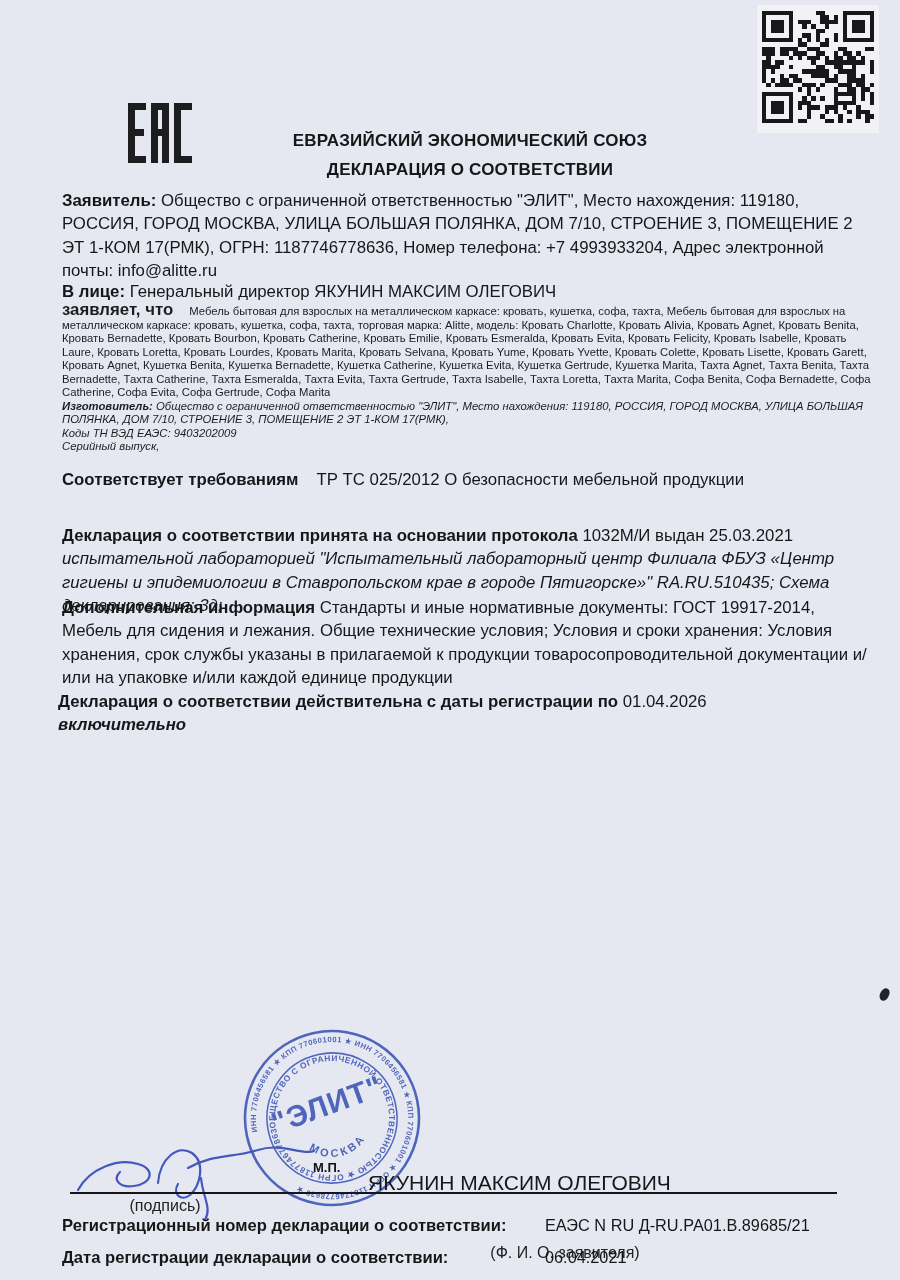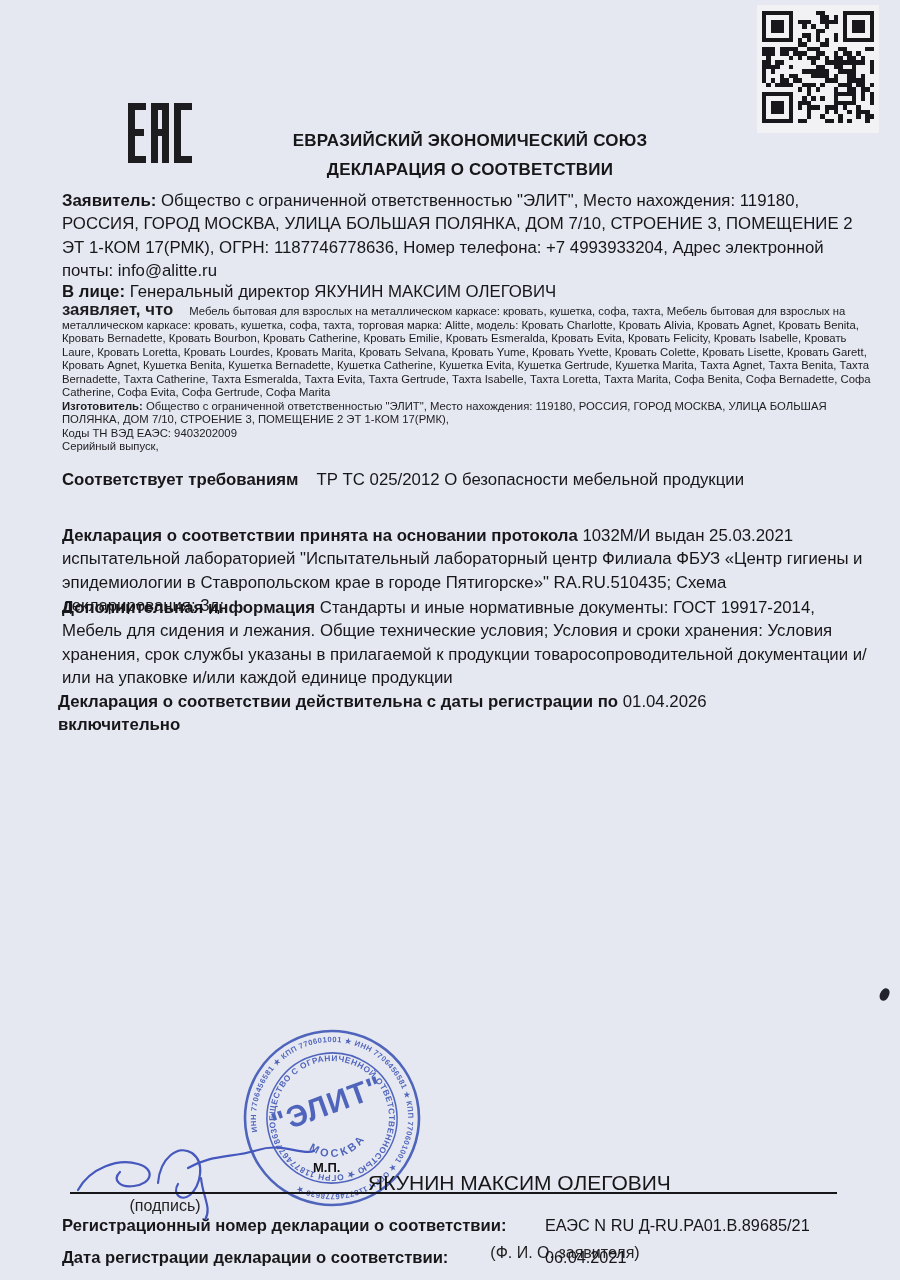--- a/index.html
+++ b/index.html
@@ -4,21 +4,21 @@
 <style>
   html,body{margin:0;padding:0;background:#cfd2da;}
   .page{position:relative;width:900px;height:1280px;margin:0 auto;background:#e6e8f1;
         font-family:"Liberation Sans",sans-serif;color:#17171a;overflow:hidden;}
   .abs{position:absolute;}
   .b{font-weight:bold;}
   .t17{font-size:16.8px;line-height:23.4px;}
   .hdr{font-weight:bold;font-size:17px;line-height:20px;letter-spacing:.2px;}
   .center{left:60px;width:820px;text-align:center;}
   .small{font-size:11.3px;line-height:13.5px;color:#1d1d20;}
-  .blk{display:block;}
+  .blk{display:block;font-style:italic;}
   .lbl-big{font-weight:bold;font-size:16.8px;margin-right:16px;}
   .cap{font-size:16px;color:#222;text-align:center;}
   .val{font-size:16.3px;}
   .qr-wrap{background:#f2f2f4;padding:5px;}
   .sig-line{height:2px;background:#15151a;}
   .speck{width:9px;height:13px;background:#23232e;border-radius:60% 40% 55% 45%;transform:rotate(18deg);}
   svg text{fill:#3b53b5;}
   .stamp-ring-o{font-size:7.6px;letter-spacing:.5px;font-weight:bold;}
   .stamp-ring-i{font-size:8.4px;letter-spacing:.6px;font-weight:bold;}
   .stamp-city{font-size:11px;font-weight:bold;letter-spacing:3px;}

